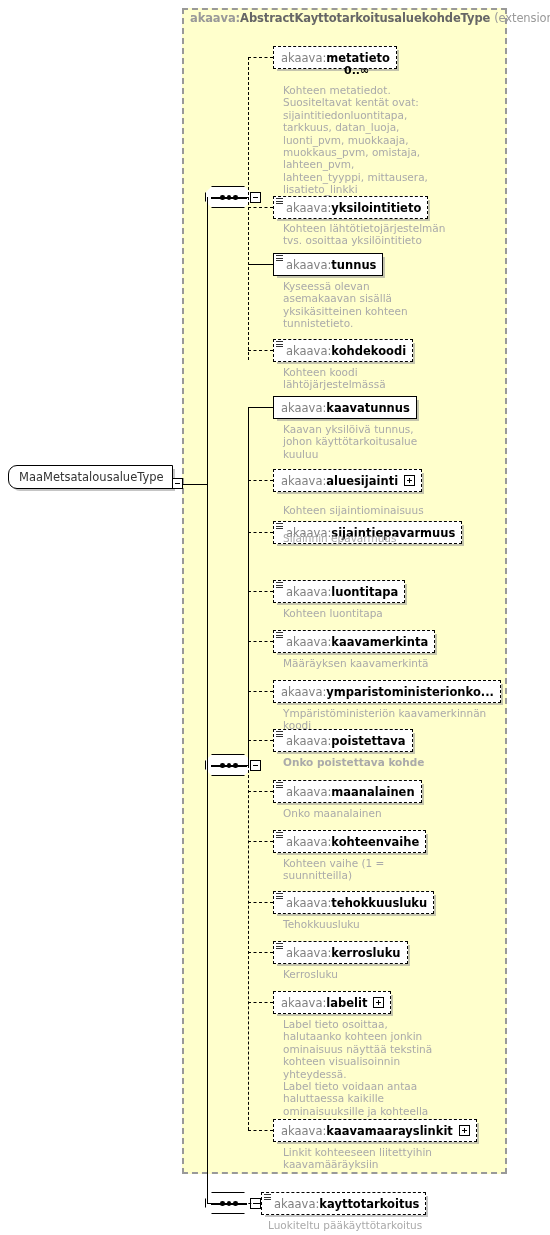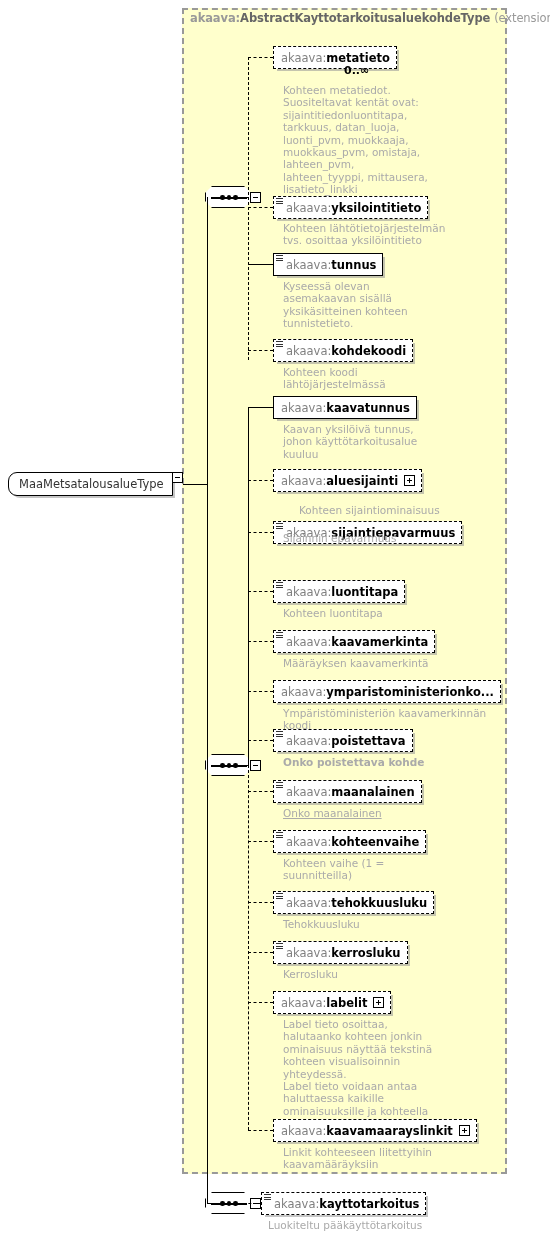--- a/index.html
+++ b/index.html
@@ -21,21 +21,21 @@
     position:absolute; left:190px; top:11px;
     font-size:11.5px; font-weight:bold; color:#666666;
     white-space:nowrap; letter-spacing:-0.1px;
   }
   #ext-title .ns{ color:#999999; font-weight:bold; }
   #ext-title .ext{ color:#999999; font-weight:normal; }
 
   
   #root-node{
     position:absolute; left:8px; top:472px;
-    height:17px; display:flex; align-items:flex-start;
+    height:17px; display:flex; align-items:flex-end;
   }
   .roundbox{
     position:relative; background:#ffffff;
     border:1px solid #000000;
     border-radius:9px 0 0 9px;
     height:24px; padding:0 8px 0 10px;
     display:flex; align-items:center;
     font-size:11.5px; color:#333333; white-space:nowrap;
     box-shadow:3px 3px 0 -1px rgba(150,150,150,0.55);
   }
@@ -242,21 +242,21 @@
 <div class="doc" style="left:283px; top:423px;">Kaavan yksilöivä tunnus,
 johon käyttötarkoitusalue
 kuuluu</div>
 
 <div class="dl h" style="left:248px; top:480px; width:25px;"></div>
 <div class="el opt" style="left:273px; top:469px;">
   <span class="ns">akaava:</span>
     <span class="nm">aluesijainti</span>
   <span class="togglebox plus tog"></span>
 </div>
-<div class="doc" style="left:283px; top:504px;margin-left:16px;">Kohteen sijaintiominaisuus</div>
+<div class="doc" style="left:283px; top:504px;">Kohteen sijaintiominaisuus</div>
 
 <div class="dl h" style="left:248px; top:532px; width:25px;"></div>
 <div class="el opt has-anno" style="left:273px; top:521px;">
   <span class="anno">
       <i></i>
       <i></i>
       <i></i>
     </span>
   <span class="ns">akaava:</span>
     <span class="nm">sijaintiepavarmuus</span>
@@ -309,21 +309,21 @@
 <div class="dl h" style="left:248px; top:791px; width:25px;"></div>
 <div class="el opt has-anno" style="left:273px; top:780px;">
   <span class="anno">
       <i></i>
       <i></i>
       <i></i>
     </span>
   <span class="ns">akaava:</span>
     <span class="nm">maanalainen</span>
 </div>
-<div class="doc" style="left:283px; top:807px;text-decoration:underline;">Onko maanalainen</div>
+<div class="doc" style="left:283px; top:807px;">Onko maanalainen</div>
 
 <div class="dl h" style="left:248px; top:841px; width:25px;"></div>
 <div class="el opt has-anno" style="left:273px; top:830px;">
   <span class="anno">
       <i></i>
       <i></i>
       <i></i>
     </span>
   <span class="ns">akaava:</span>
     <span class="nm">kohteenvaihe</span>

